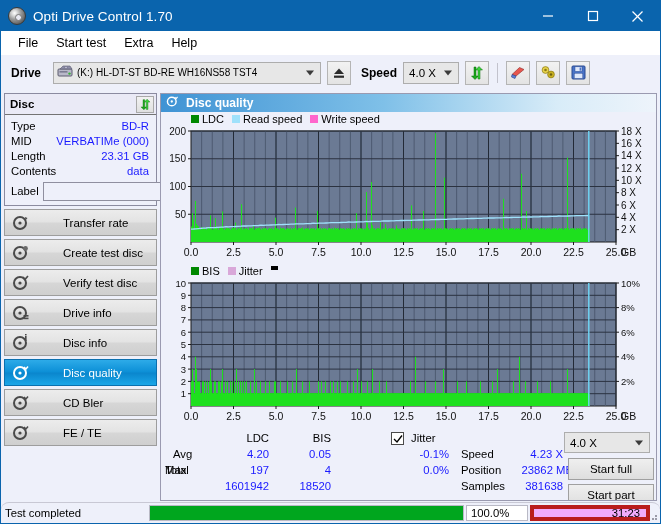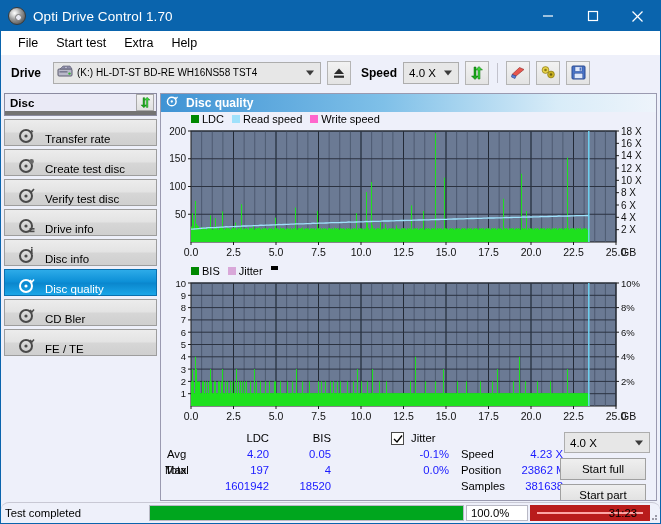--- a/index.html
+++ b/index.html
@@ -132,21 +132,21 @@
     display: flex; flex-direction: column;
     background: #eef0fa;
   }
   #disc-box {
     border: 1px solid #8b8ba0;
     background: #eef0fa;
   }
   #disc-head {
     height: 21px;
     background: #eaeaf6;
-    border-bottom: 4px solid #737373;
+    border-bottom: 1px solid #737373;
     display: flex; align-items: center;
     padding: 0 2px 0 5px;
     justify-content: space-between;
   }
   #disc-head .t { font-size: 11.5px; font-weight: bold; color:#000; }
   #disc-refresh {
     width: 18px; height:17px;
     background: linear-gradient(#f2f2f2,#e0e0e0);
     border: 1px solid #a9a9a9;
     display:flex;align-items:center;justify-content:center;
@@ -173,24 +173,25 @@
     background: linear-gradient(#f2f2f2,#e0e0e0);
     border: 1px solid #a9a9a9;
     display:flex;align-items:center;justify-content:center;
     flex:0 0 auto;
   }
   .nav-btn {
     height: 27px;
     margin-top: 3px;
     background: linear-gradient(#ececec 0%, #e3e3e3 48%, #d6d6d6 52%, #cfcfcf 100%);
     border: 1px solid #9d9d9d;
-    display: flex; align-items: flex-end;
-    padding-left: 13px;
+    display: flex; align-items: center;
+    padding-left: 7px;
     font-size: 11.5px; color: #000;
     flex: 0 0 auto;
+    gap: 24px;
   }
   .nav-btn .nicon { width: 18px; height:18px; flex:0 0 auto; margin-right: 9px; }
   .nav-btn.active {
     background: linear-gradient(#2dabe8 0%, #0c8fd6 48%, #0a86cd 52%, #1aa6e8 100%);
     border: 1px solid #0a6fae;
     color: #ffffff;
   }
   #sb-spacer { flex: 1 1 auto; }
   #status-window-btn {
     height: 22px; margin-bottom: 3px;
@@ -241,21 +242,21 @@
     border:1px solid #4a4a4a; background:#fff;
     display:flex;align-items:center;justify-content:center;
   }
   #speed-combo2 {
     position:absolute; right:6px; top:4px;
     width: 86px; height: 21px;
     background:#e7e7e7; border:1px solid #adadad;
     font-size:11.5px; display:flex; align-items:center; padding-left:5px;
   }
   .act-btn {
-    position:absolute; right:10px;
+    position:absolute; right:2px;
     width: 86px; height: 22px;
     background: linear-gradient(#efefef,#dedede);
     border:1px solid #a0a0a0;
     display:flex;align-items:center;justify-content:center;
     font-size:11.5px; color:#000;
   }
   #btn-start-full { top: 30px; }
   #btn-start-part { top: 56px; }
 
   
@@ -275,21 +276,21 @@
     background:#ffffff; border: 1px solid #b9b9c5;
     position: relative; overflow:hidden;
   }
   #progress-fill { height:100%; background:#00a61e; width: 100%; }
   #pct-box {
     width: 62px; height: 16px; border: 1px solid #b9b9c5; background:#fff;
     font-size:11.3px; display:flex;align-items:center; padding-left:4px;
     flex:0 0 auto; margin-right:2px;
   }
   #time-box {
-    width: 120px; height:16px; border:7px solid #b91c1c; background:#fca5a5;
+    width: 120px; height:16px; border:4px solid #b91c1c; background:#f0abfc;
     font-size:11.3px; display:flex;align-items:center;justify-content:flex-end;
     padding-right:6px; flex:0 0 auto; margin-right: 10px;
   }
   #grip { position:absolute; right:2px; bottom:2px; width:10px; height:10px; }
 </style>
 </head>
 <body>
 
 <div id="app">
 
@@ -382,20 +383,49 @@
 
     <div id="sidebar">
 
       <div id="disc-box">
         <div id="disc-head">
           <span class="t">Disc</span>
           <span id="disc-refresh">
             <svg width="13" height="13" viewBox="0 0 16 16">
               <path d="M5 2 L5 11 L2.5 11 L6 14.5 L9.5 11 L7 11 L7 2 Z" fill="#1aa81a" stroke="#0a6f0a" stroke-width=".5"></path>
               <path d="M11 14 L11 5 L13.5 5 L10 1.5 L6.5 5 L9 5 L9 14 Z" fill="#3ad43a" stroke="#0a6f0a" stroke-width=".5"></path>
+            </svg>
+          </span>
+        </div>
+        <div style="padding:3px 0 0 0;">
+          <div class="disc-row">
+            <span class="k">Type</span>
+            <span class="v">BD-R</span>
+          </div>
+          <div class="disc-row">
+            <span class="k">MID</span>
+            <span class="v">VERBATIMe (000)</span>
+          </div>
+          <div class="disc-row">
+            <span class="k">Length</span>
+            <span class="v">23.31 GB</span>
+          </div>
+          <div class="disc-row">
+            <span class="k">Contents</span>
+            <span class="v">data</span>
+          </div>
+        </div>
+        <div id="label-row">
+          <span class="k">Label</span>
+          <input id="label-input" type="text" value="" style="">
+          <span id="label-btn">
+            <svg width="15" height="15" viewBox="0 0 16 16">
+              <circle cx="8" cy="8" r="7" fill="#ece57a" stroke="#9a9440" stroke-width=".8"></circle>
+              <circle cx="8" cy="8" r="4.2" fill="#f4efa8" stroke="#9a9440" stroke-width=".6"></circle>
+              <circle cx="8" cy="8" r="1.6" fill="#ffffff" stroke="#9a9440" stroke-width=".6"></circle>
             </svg>
           </span>
         </div>
       </div>
 
       <div class="nav-btn">
         <span class="nicon">
           <svg width="18" height="18" viewBox="0 0 18 18">
               <circle cx="8" cy="9" r="6" fill="none" stroke="#4a4a4a" stroke-width="2"></circle>
               <circle cx="8" cy="9" r="1.6" fill="#4a4a4a"></circle>
@@ -1413,21 +1443,21 @@
             <line x1="455" y1="128" x2="455" y2="131" stroke="#1b1b1b" stroke-width="1"></line>
             <text x="455" y="142" text-anchor="middle" font-size="10.5" font-family="&quot;Liberation Sans&quot;, sans-serif" fill="#111">25.0</text>
             <text x="460" y="142" font-size="10.5" font-family="&quot;Liberation Sans&quot;, sans-serif" fill="#111">GB</text>
           </svg>
       </div>
 
       <div id="stats">
         <span class="lbl" style="left:64px; top:4px;  width:44px; text-align:right;">LDC</span>
         <span class="lbl" style="left:126px;top:4px;  width:44px; text-align:right;">BIS</span>
 
-        <span class="lbl" style="left:6px;  top:20px;">Avg</span>
+        <span class="lbl" style="left:12px;  top:20px;">Avg</span>
         <span class="lbl" style="left:4px;  top:36px;">Max</span>
         <span class="lbl" style="left:4px;  top:36px;">Total</span>
 
         <span class="val" style="left:52px; top:20px; width:56px;">4.20</span>
         <span class="val" style="left:52px; top:36px; width:56px;">197</span>
         <span class="val" style="left:42px; top:52px; width:66px;">1601942</span>
 
         <span class="val" style="left:118px;top:20px; width:52px;">0.05</span>
         <span class="val" style="left:118px;top:36px; width:52px;">4</span>
         <span class="val" style="left:112px;top:52px; width:58px;">18520</span>

